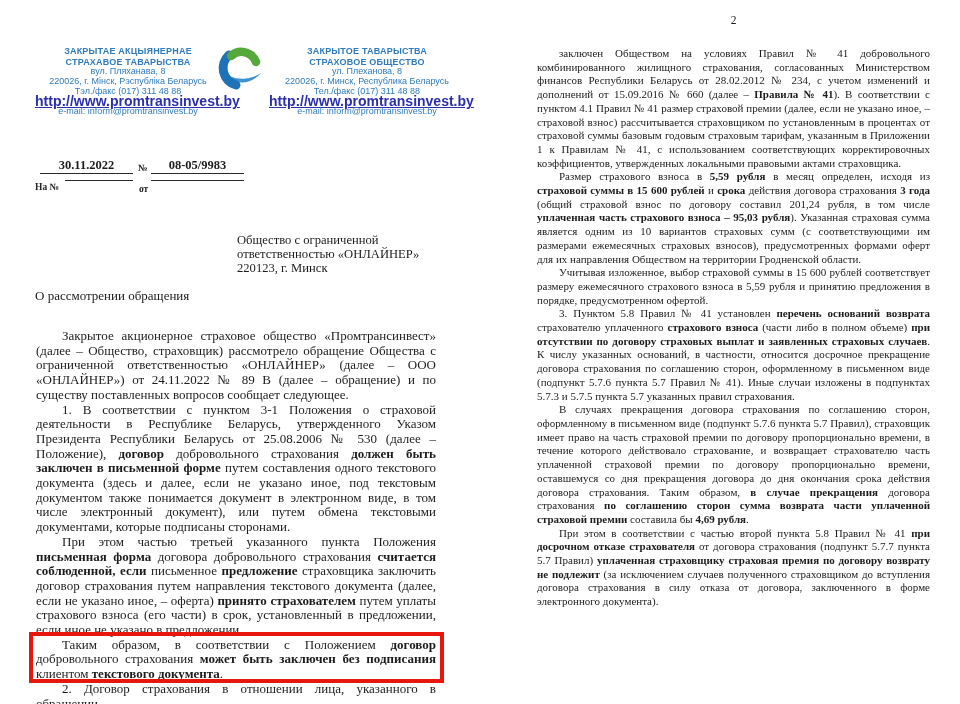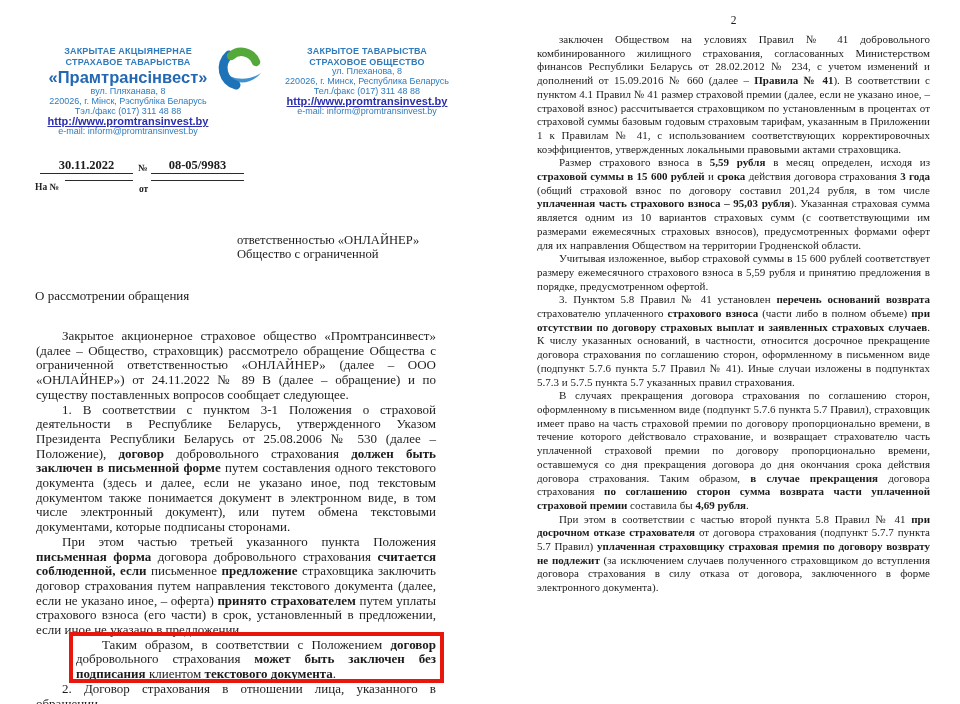--- a/index.html
+++ b/index.html
@@ -12,21 +12,21 @@
   #page1{left:33px;top:30px;width:430px;height:660px;}
   #page2{left:537px;top:14px;width:393px;height:680px;}
 
   
   .lh-col{position:absolute;text-align:center;font-family:"Liberation Sans",sans-serif;color:var(--brand-blue);}
   #lh-left{left:2px;top:16px;width:186px;}
   #lh-right{left:236px;top:16px;width:196px;}
   .lh-org{font-size:9px;line-height:10.5px;font-weight:bold;letter-spacing:.2px;}
   .lh-name{font-size:16.5px;line-height:19px;font-weight:bold;color:var(--name-blue);margin:1px 0 0 0;}
   .lh-addr{font-size:9px;line-height:9.8px;}
-  .lh-url{font-size:11px;line-height:10px;font-weight:bold;color:var(--link-blue);text-decoration:underline;}
+  .lh-url{font-size:14px;line-height:10px;font-weight:bold;color:var(--link-blue);text-decoration:underline;}
   .lh-email{font-size:9px;line-height:10px;}
   #logo{position:absolute;left:183px;top:13px;width:50px;height:50px;}
 
   
   #refblock{position:absolute;left:0;top:128px;width:215px;height:40px;font-family:"Liberation Serif",serif;}
   .ref-cell{position:absolute;border-bottom:1.5px solid #2a2a2a;text-align:center;font-weight:bold;font-size:12.5px;height:15px;}
   .ref-label{position:absolute;font-size:9.5px;color:#222;}
   #ref-date{left:7px;top:0;width:93px;}
   #ref-no-label{left:105px;top:5px;font-weight:bold;}
   #ref-num{left:118px;top:0;width:93px;}
@@ -36,42 +36,41 @@
   #ref-line2{left:118px;top:9px;width:93px;}
   .ref-empty{position:absolute;border-bottom:1.2px solid #2a2a2a;height:13px;top:21px;}
 
   
   #recipient{position:absolute;left:204px;top:203px;font-size:12.6px;line-height:14.2px;}
   #subject{position:absolute;left:2px;top:258px;font-size:13px;}
 
   
   .body-text{text-align:justify;}
   #body1{position:absolute;left:3px;top:299px;width:400px;font-size:13px;line-height:14.7px;}
-  #body2{font-size:11px;line-height:13.7px;margin-top:7px;}
+  #body2{font-size:11px;line-height:13.7px;margin-top:21px;}
   .para{margin:0;text-indent:26px;}
   #body2 .para{text-indent:22px;}
   .para.no-indent{text-indent:0;}
   .para.justify-last{text-align-last:justify;}
   .para b{font-weight:bold;}
-  .para.boxed{position:relative;margin-left:40px;}
+  .para.boxed{position:relative;}
   .para.boxed::after{
     content:"";position:absolute;left:-7px;right:-8px;top:-6px;bottom:-1px;
     border:4px solid var(--highlight-red);pointer-events:none;
   }
   #pagenum2{text-align:center;font-size:11.5px;}
 </style>
 </head>
 <body>
 
 <div class="page" id="page1">
 
   <div class="lh-col" id="lh-left">
     <div class="lh-org">ЗАКРЫТАЕ АКЦЫЯНЕРНАЕ</div>
     <div class="lh-org">СТРАХАВОЕ ТАВАРЫСТВА</div>
-    <div class="lh-name">«Прамтрансінвест»</div>
     <div class="lh-addr">вул. Пляханава, 8</div>
     <div class="lh-addr">220026, г. Мінск, Рэспубліка Беларусь</div>
     <div class="lh-addr">Тэл./факс (017) 311 48 88</div>
     <div class="lh-url">http://www.promtransinvest.by</div>
     <div class="lh-email">e-mail: inform@promtransinvest.by</div>
   </div>
 
   <svg id="logo" viewBox="0 0 50 50">
     <path d="M6 27 C15 42 33 44 45 30 C32 39 14 37 6 27 Z" style="fill:var(--logo-lightblue)"></path>
     <path d="M13 12 A17.5 17.5 0 0 0 20 42" fill="none" style="stroke:var(--logo-blue)" stroke-width="9" stroke-linecap="round"></path>
@@ -92,22 +91,23 @@
     <div class="ref-cell" id="ref-date">30.11.2022</div>
     <div class="ref-label" id="ref-no-label">№</div>
     <div class="ref-cell" id="ref-num">08-05/9983</div>
     <div class="ref-label" id="ref-na-label">На №</div>
     <div class="ref-empty" id="ref-line1"></div>
     <div class="ref-label" id="ref-ot-label">от</div>
     <div class="ref-empty" id="ref-line2"></div>
   </div>
 
   <div id="recipient">
+    <div>Общество с ограниченной</div>
     <div>ответственностью «ОНЛАЙНЕР»</div>
-    <div>Общество с ограниченной</div>
+    <div>220123, г. Минск</div>
   </div>
 
   <div id="subject">О рассмотрении обращения</div>
 
   <div class="body-text" id="body1">
       <p class="para"><span>Закрытое акционерное страховое общество «Промтрансинвест» (далее – Общество, страховщик) рассмотрело обращение Общества с ограниченной ответственностью «ОНЛАЙНЕР» (далее – ООО «ОНЛАЙНЕР») от 24.11.2022 № 89 В (далее – обращение) и по существу поставленных вопросов сообщает следующее.</span></p>
       <p class="para"><span>1. В соответствии с пунктом 3-1 Положения о страховой деятельности в Республике Беларусь, утвержденного Указом Президента Республики Беларусь от 25.08.2006 № 530 (далее – Положение), </span><b>договор</b><span> добровольного страхования </span><b>должен быть заключен в письменной форме</b><span> путем составления одного текстового документа (здесь и далее, если не указано иное, под текстовым документом также понимается документ в электронном виде, в том числе электронный документ), или путем обмена текстовыми документами, которые подписаны сторонами.</span></p>
       <p class="para"><span>При этом частью третьей указанного пункта Положения </span><b>письменная форма</b><span> договора добровольного страхования </span><b>считается соблюденной, если</b><span> письменное </span><b>предложение</b><span> страховщика заключить договор страхования путем направления текстового документа (далее, если не указано иное, – оферта) </span><b>принято страхователем</b><span> путем уплаты страхового взноса (его части) в срок, установленный в предложении, если иное не указано в предложении.</span></p>
       <p class="para boxed"><span>Таким образом, в соответствии с Положением </span><b>договор</b><span> добровольного страхования </span><b>может быть заключен без подписания</b><span> клиентом </span><b>текстового документа</b><span>.</span></p>
       <p class="para justify-last"><span>2. Договор страхования в отношении лица, указанного в обращении,</span></p>

